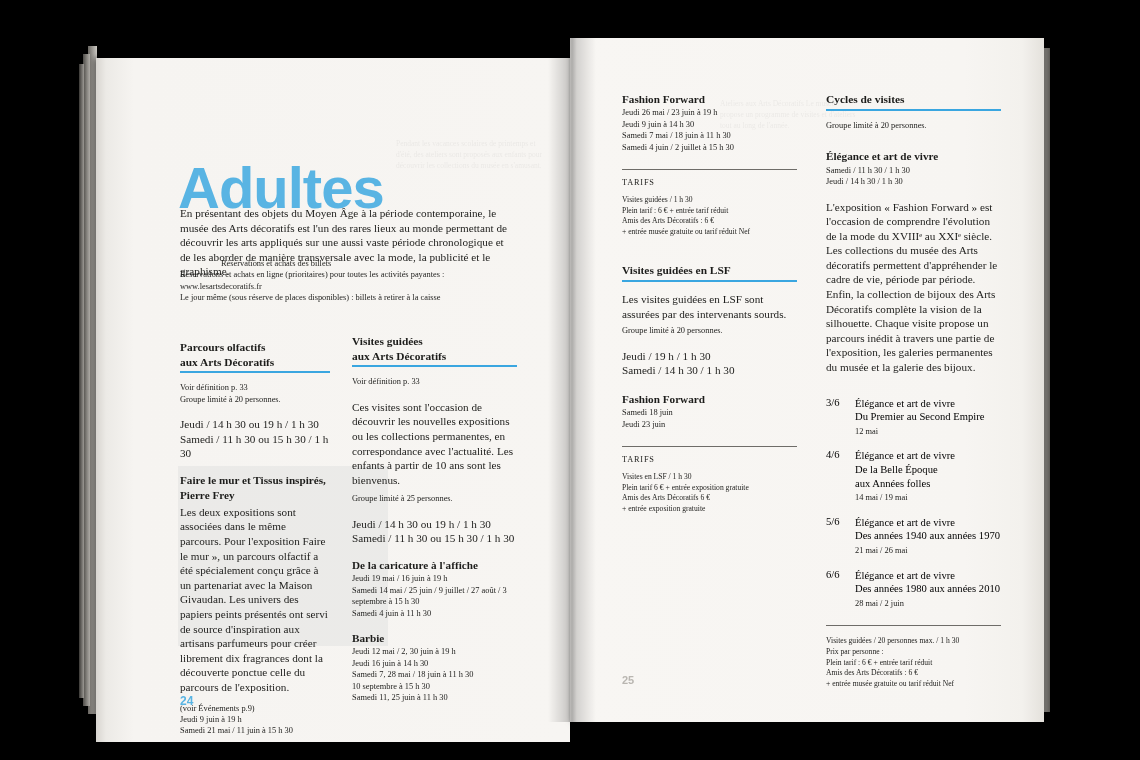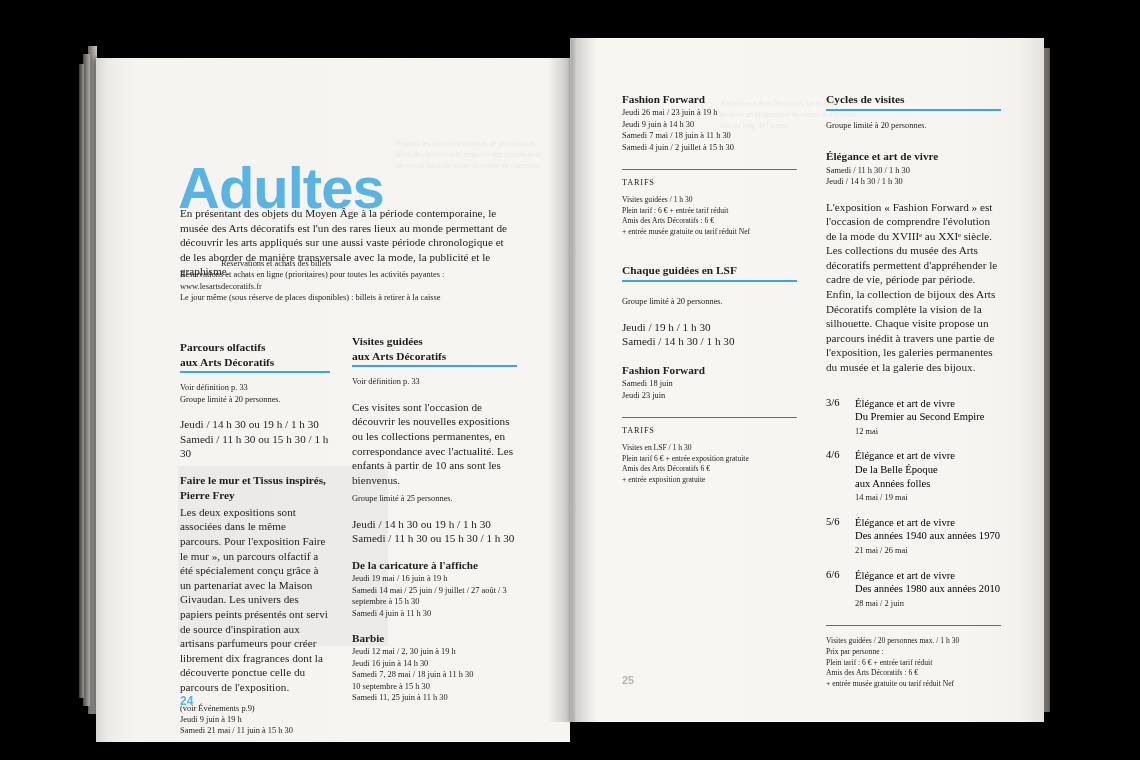--- a/index.html
+++ b/index.html
@@ -141,24 +141,25 @@
         <div class="hr" style="margin:16px 0 8px 0;"></div>
         <p class="tarif-label">TARIFS</p>
         <div style="height:8px;"></div>
         <p class="tiny">Visites guidées / 1 h 30</p>
         <p class="tiny">Plein tarif : 6 € + entrée tarif réduit</p>
         <p class="tiny">Amis des Arts Décoratifs : 6 €</p>
         <p class="tiny">+ entrée musée gratuite ou tarif réduit Nef</p>
 
         <div style="height:26px;"></div>
         <div class="h-sec">
-          <span>Chaque guidées en LSF</span>
+          <span>Visites guidées en LSF</span>
           <span class="rule"></span>
         </div>
         <div style="height:10px;"></div>
+        <p class="body">Les visites guidées en LSF sont assurées par des intervenants sourds.</p>
         <p class="small" style="margin-top:4px;">Groupe limité à 20 personnes.</p>
         <div style="height:12px;"></div>
         <p class="body">Jeudi / 19 h / 1 h 30</p>
         <p class="body">Samedi / 14 h 30 / 1 h 30</p>
         <div style="height:14px;"></div>
         <p class="h-sub">Fashion Forward</p>
         <p class="small">Samedi 18 juin</p>
         <p class="small">Jeudi 23 juin</p>
 
         <div class="hr" style="margin:16px 0 8px 0;"></div>

